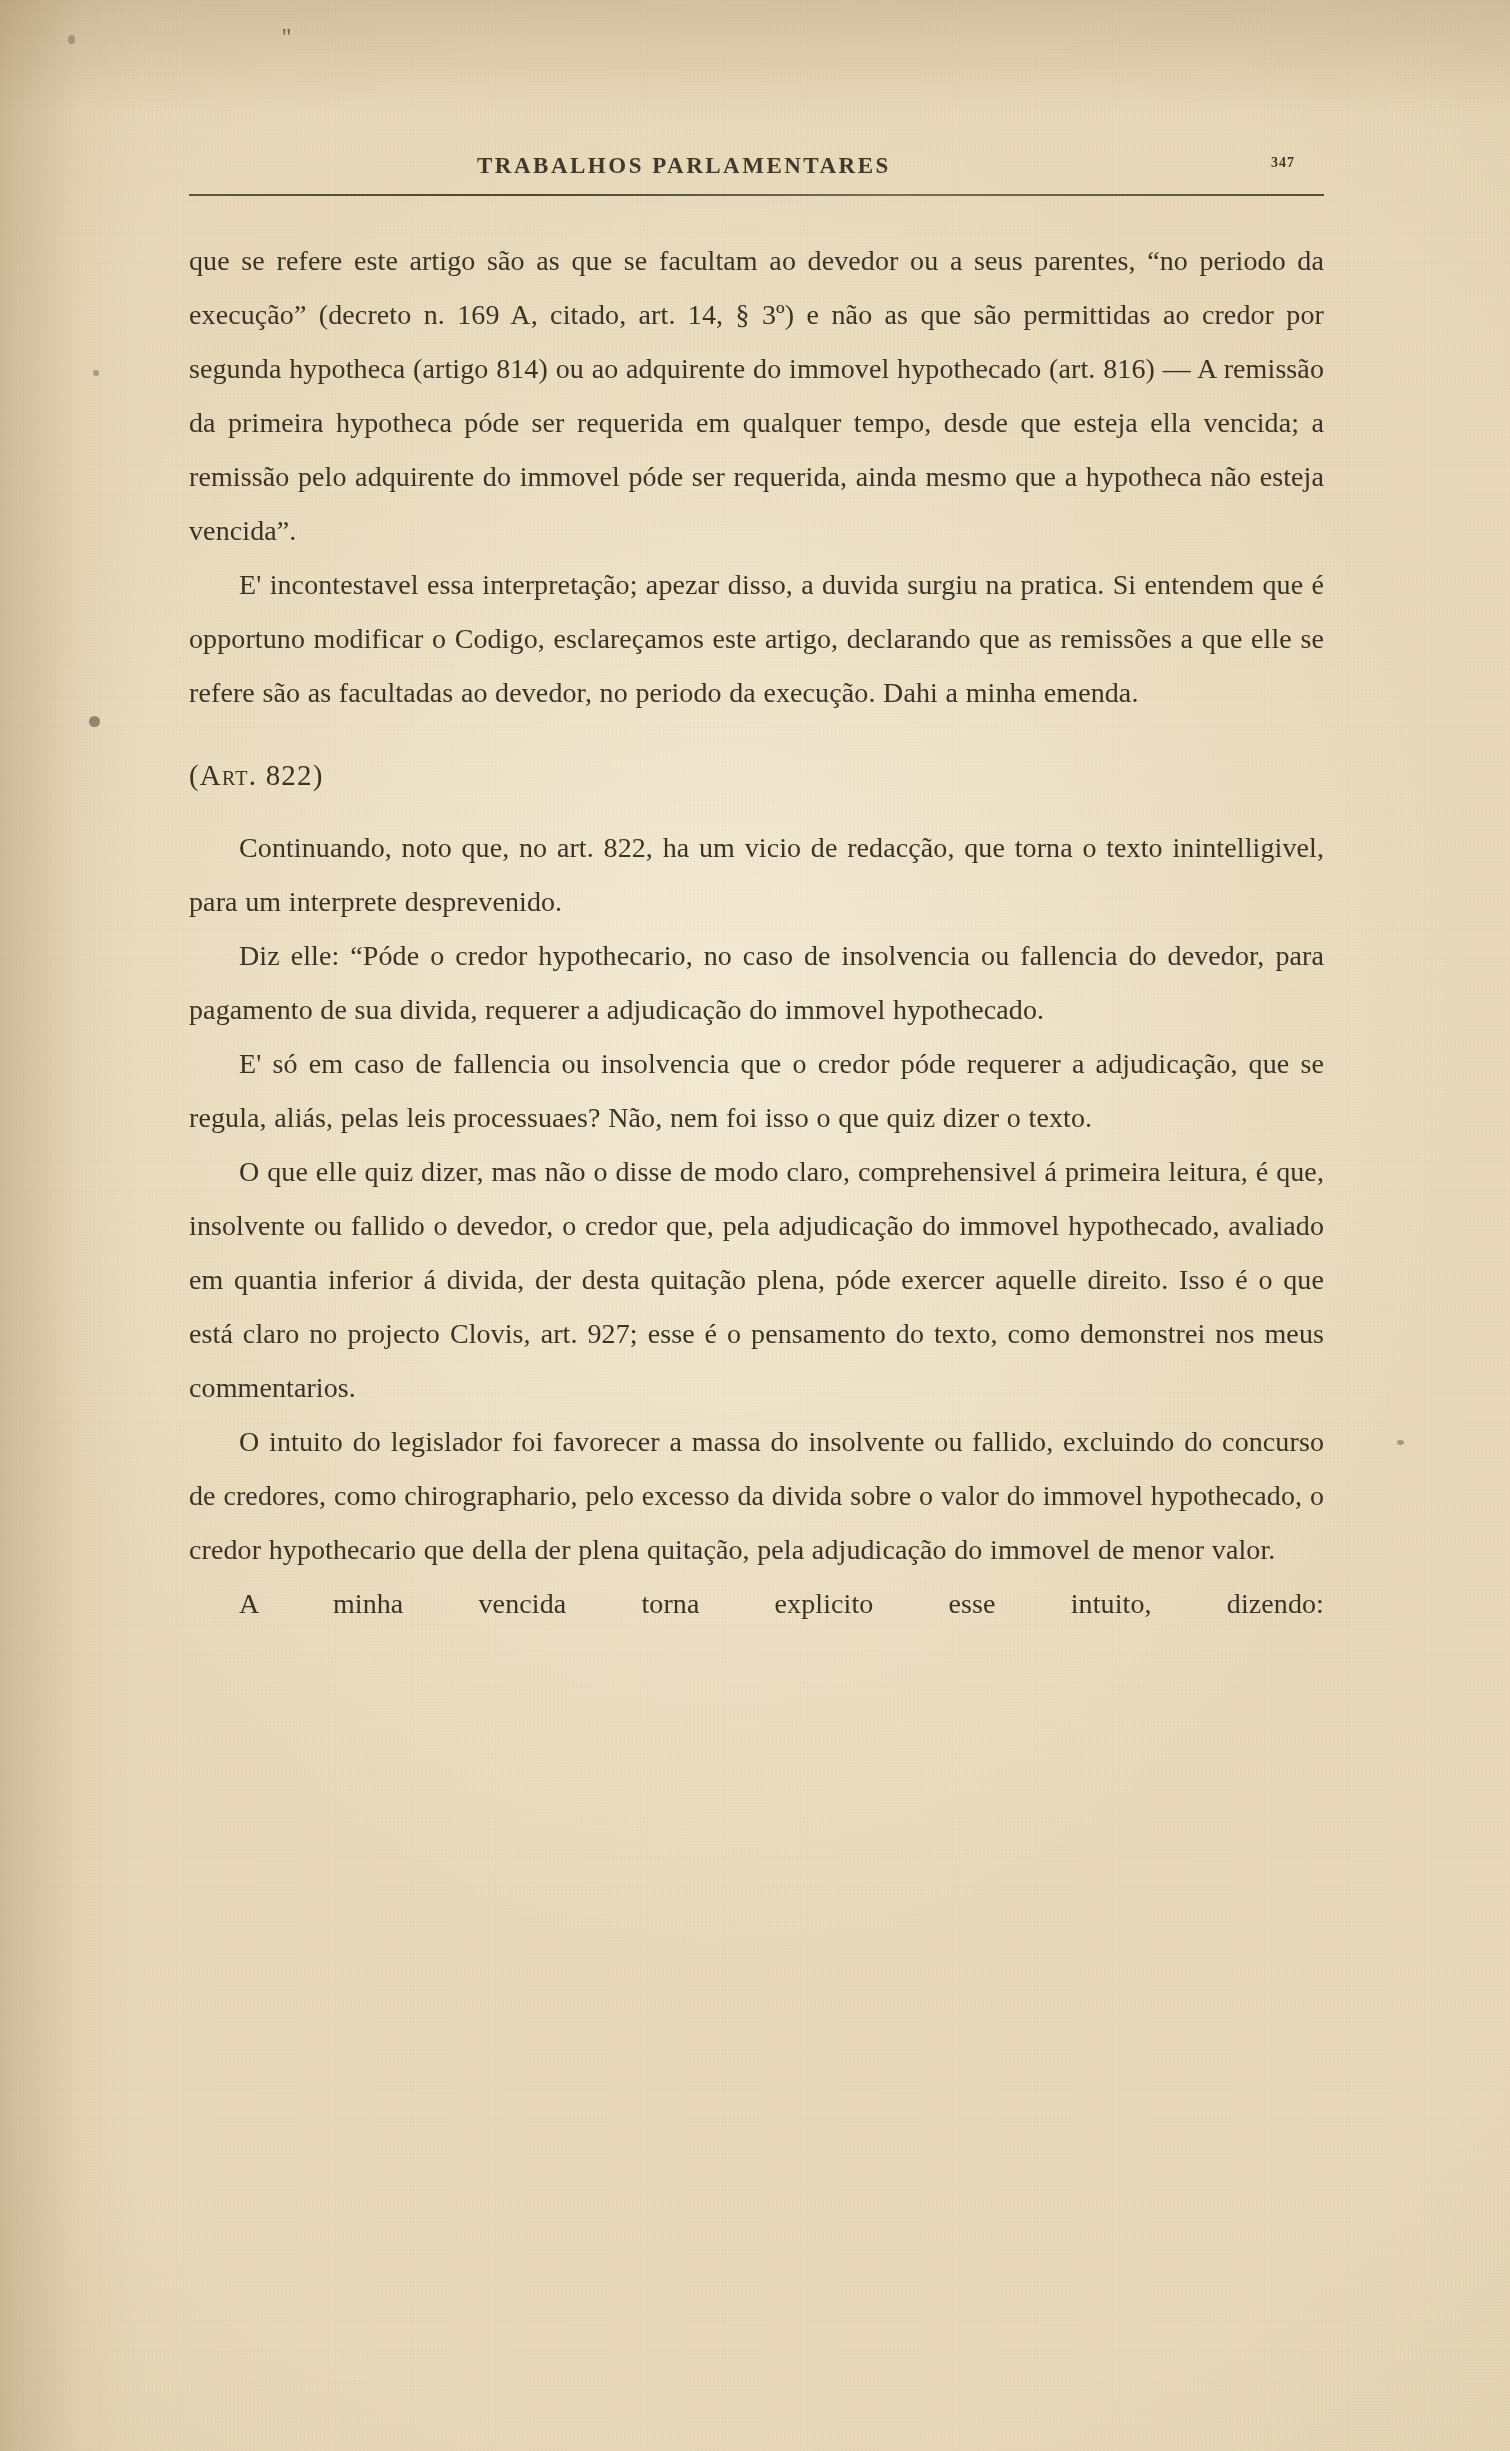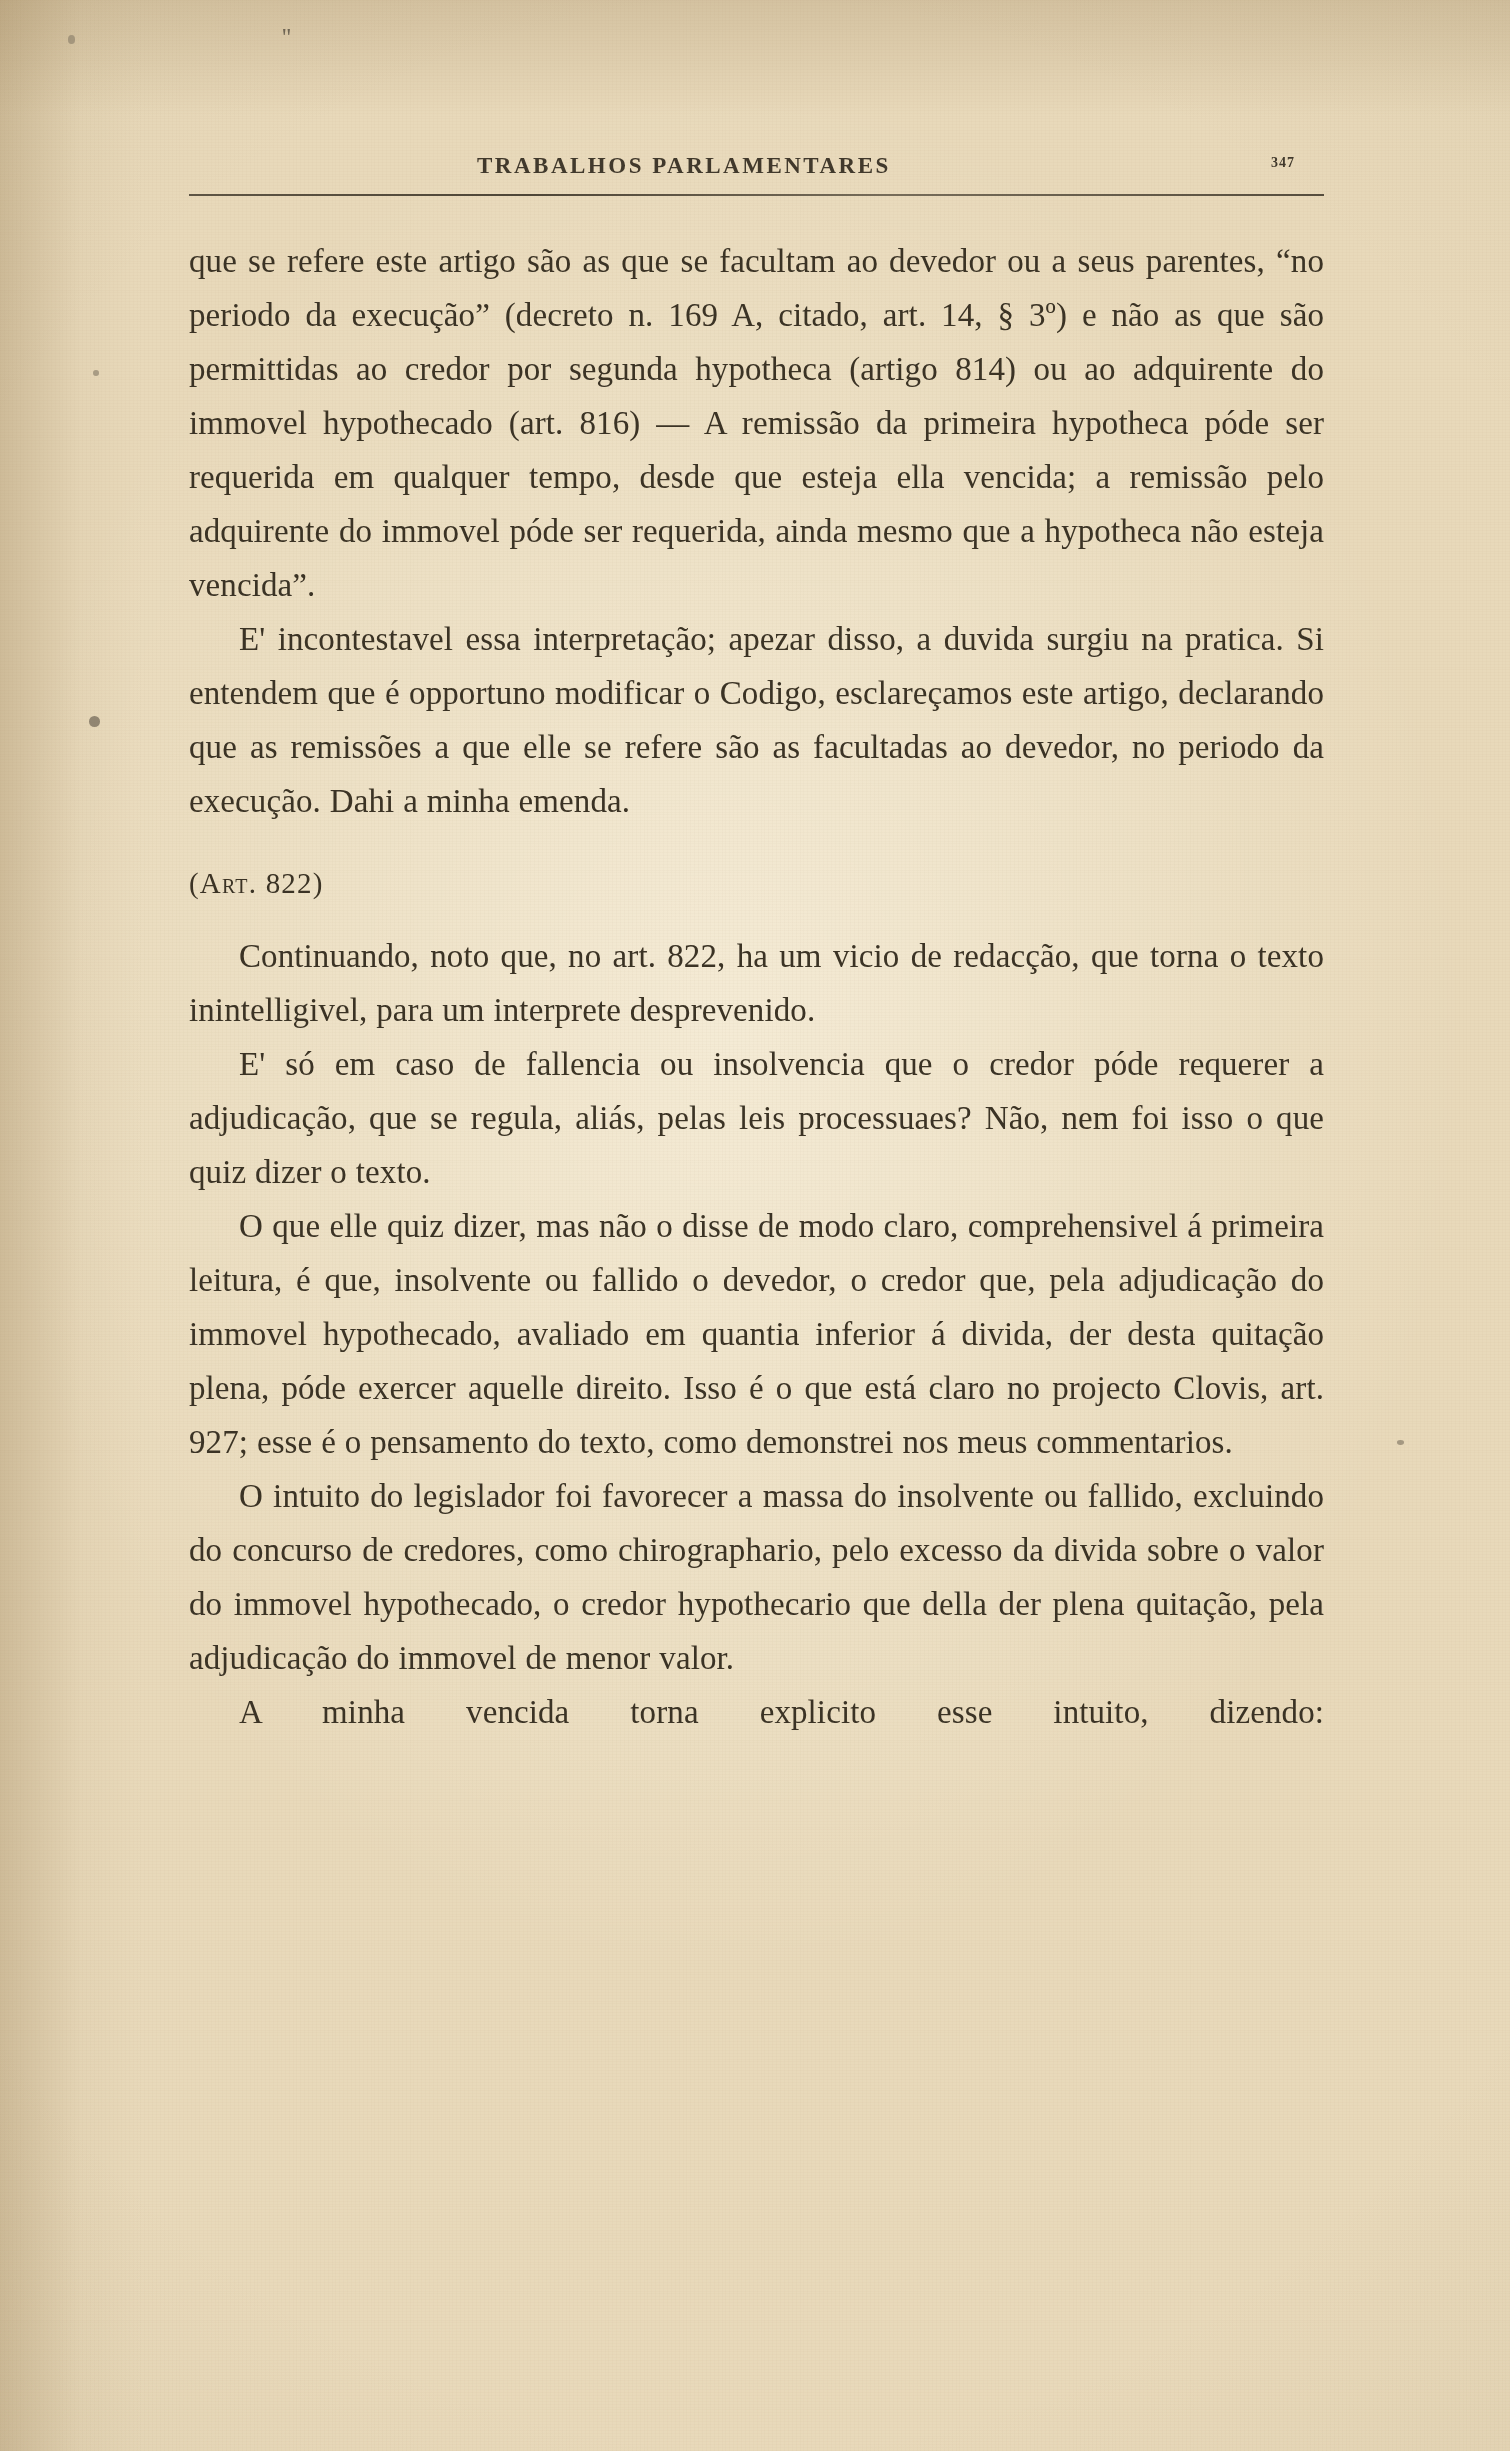--- a/index.html
+++ b/index.html
@@ -113,21 +113,21 @@
       rgba(70,62,48,0.7) 62%,
       rgba(70,62,48,0.9) 100%);
   }
 
   
   .body {
     margin-top: 37px;
   }
   p.para {
     margin: 0;
-    font-size: 33px;
+    font-size: 28px;
     line-height: 54px;
     text-align: justify;
     text-align-last: left;
     color: #3b3325;
     letter-spacing: 0.1px;
     word-spacing: 0.5px;
   }
   p.para.indent {
     text-indent: 50px;
   }
@@ -176,20 +176,21 @@
       <p class="para last-justify">que se refere este artigo são as que se facultam ao devedor ou a seus parentes, “no periodo da execução” (decreto n. 169 A, citado, art. 14, § 3º) e não as que são permittidas ao credor por segunda hypotheca (artigo 814) ou ao adquirente do immovel hypothecado (art. 816) — A remissão da primeira hypotheca póde ser requerida em qualquer tempo, desde que esteja ella vencida; a remissão pelo adquirente do immovel póde ser requerida, ainda mesmo que a hypotheca não esteja vencida”.</p>
 
       <p class="para indent">E' incontestavel essa interpretação; apezar disso, a duvida surgiu na pratica. Si entendem que é opportuno modificar o Codigo, esclareçamos este artigo, declarando que as remissões a que elle se refere são as facultadas ao devedor, no periodo da execução. Dahi a minha emenda.</p>
 
       <div class="artline">
         <span class="sc">(Art. 822)</span>
       </div>
 
       <p class="para indent">Continuando, noto que, no art. 822, ha um vicio de redacção, que torna o texto inintelligivel, para um interprete desprevenido.</p>
 
+      <p class="para indent">Diz elle: “Póde o credor hypothecario, no caso de insolvencia ou fallencia do devedor, para pagamento de sua divida, requerer a adjudicação do immovel hypothecado.</p>
 
       <p class="para indent">E' só em caso de fallencia ou insolvencia que o credor póde requerer a adjudicação, que se regula, aliás, pelas leis processuaes? Não, nem foi isso o que quiz dizer o texto.</p>
 
       <p class="para indent">O que elle quiz dizer, mas não o disse de modo claro, comprehensivel á primeira leitura, é que, insolvente ou fallido o devedor, o credor que, pela adjudicação do immovel hypothecado, avaliado em quantia inferior á divida, der desta quitação plena, póde exercer aquelle direito. Isso é o que está claro no projecto Clovis, art. 927; esse é o pensamento do texto, como demonstrei nos meus commentarios.</p>
 
       <p class="para indent">O intuito do legislador foi favorecer a massa do insolvente ou fallido, excluindo do concurso de credores, como chirographario, pelo excesso da divida sobre o valor do immovel hypothecado, o credor hypothecario que della der plena quitação, pela adjudicação do immovel de menor valor.</p>
 
       <p class="para indent last-justify">A minha vencida torna explicito esse intuito, dizendo:</p>
 
     </div>

